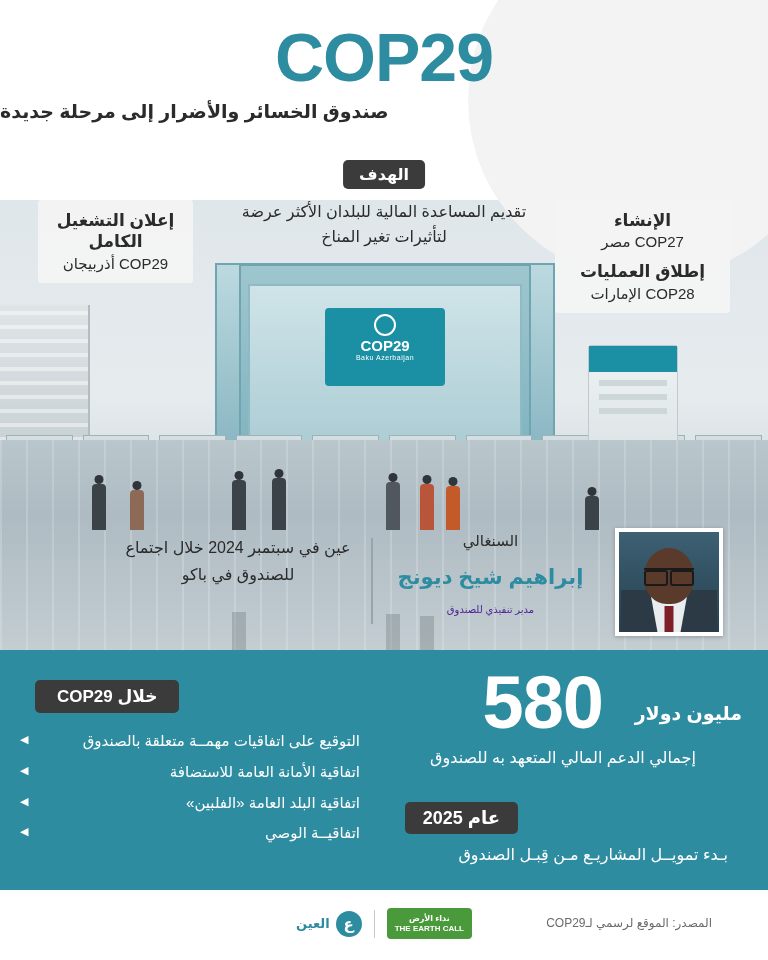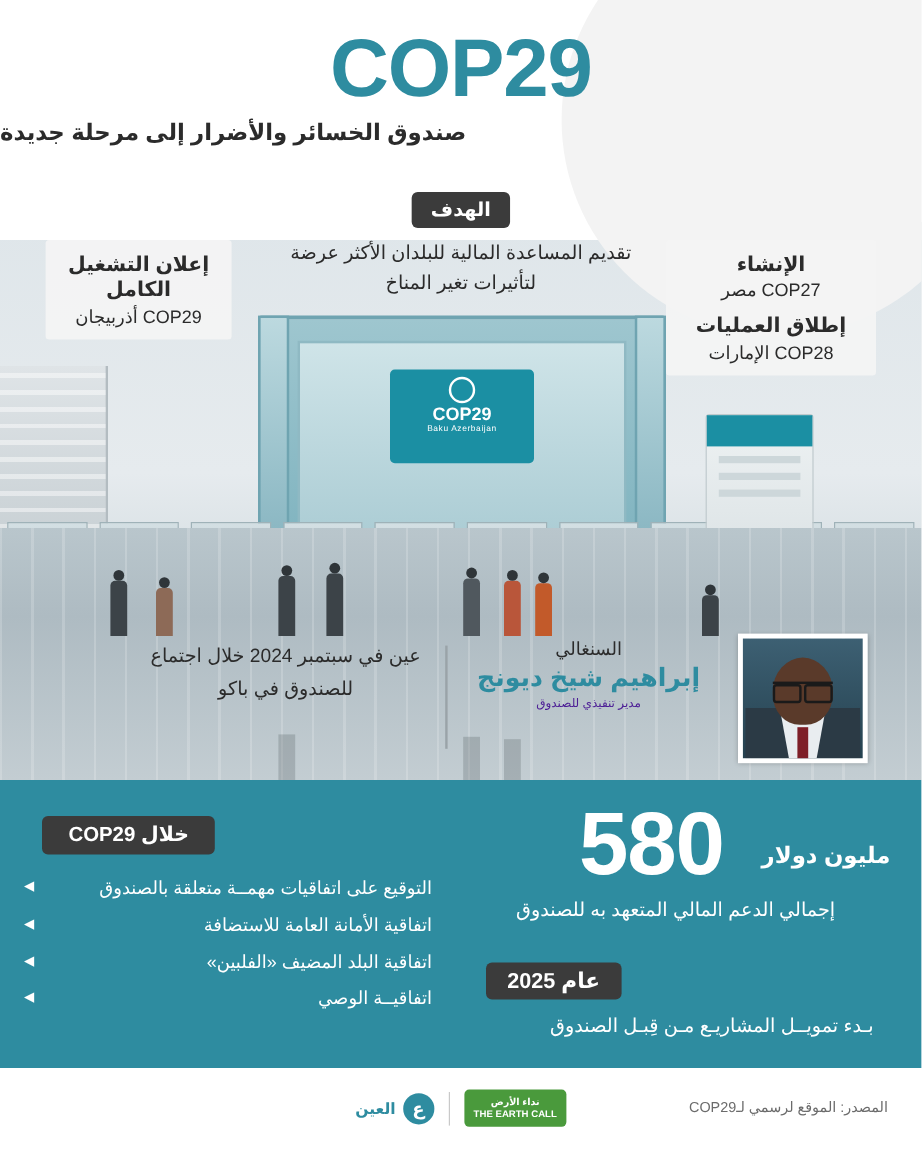--- a/index.html
+++ b/index.html
@@ -139,21 +139,21 @@
     content:""; position:absolute; top:0; width:20px; height:12px; border:2px solid #1a1a1a; border-radius:3px;}
   .portrait .glasses:before{left:0;} .portrait .glasses:after{right:0;}
   .portrait .body { position:absolute; left:50%; bottom:0; transform:translateX(-50%);
     width:96px; height:42px; background:#e9edf0; border-radius:30px 30px 0 0;}
   .portrait .suit { position:absolute; left:50%; bottom:0; transform:translateX(-50%);
     width:96px; height:42px; background:#2b3a45; clip-path: polygon(0 0,30% 0,50% 45%,70% 0,100% 0,100% 100%,0 100%);}
   .portrait .tie { position:absolute; left:50%; bottom:0; transform:translateX(-50%);
     width:9px; height:26px; background:#7e1f28;}
   .name-block { position: absolute; right: 170px; top: 12px; width: 215px; text-align: center; }
   .name-block .pre { font-size: 15px; color:#2b2b2b; }
-  .name-block .name { font-size: 21px; font-weight: bold; color:#2e8ca0; margin: 3px 0; }
+  .name-block .name { font-size: 21px; font-weight: bold; color:#2e8ca0; margin: 15px 0; }
   .name-block .role { font-size: 10px; color:#4c1d95; letter-spacing:.5px; }
   .divider-v { position:absolute; right:395px; top:18px; width:2px; height:86px; background:#9aa3a8; }
   .quote { position:absolute; right: 415px; top: 14px; width: 230px; text-align: center;
     font-size: 16px; line-height: 1.7; color:#2b2b2b; }
 
   
   .teal {
     position: absolute; left: 0; top: 650px; width: 768px; height: 240px;
     background: #2e8ca0; z-index: 4; color: #fff;
   }
@@ -171,21 +171,21 @@
   .during-badge {
     position:absolute; left: 35px; top: 30px; background:#3b3b3b; color:#fff;
     font-size: 17px; font-weight: bold; padding: 6px 22px; border-radius: 5px;
   }
   .bullets { position:absolute; left: 20px; top: 80px; width: 340px; text-align: right; }
   .bullet { font-size: 15px; line-height: 1.45; margin-bottom: 9px; position: relative; padding-left: 16px;}
   .bullet .arw { position:absolute; left:0; top:2px; color:#fff; font-size:11px; }
 
   
   .footer { position:absolute; left:0; top:890px; width:768px; height:70px; background:#fff; z-index:5; }
-  .src { position:absolute; right:28px; top:26px; font-size:12px; color:#6b6b6b; }
+  .src { position:absolute; right:56px; top:26px; font-size:12px; color:#6b6b6b; }
   .logos { position:absolute; left:50%; top:18px; transform:translateX(-50%); display:flex; align-items:center; gap:12px; }
   .logo-green { background:#4a9a3c; color:#fff; font-size:8px; font-weight:bold; text-align:center;
     padding:6px 8px; border-radius:4px; line-height:1.2; }
   .logo-sep { width:1px; height:28px; background:#c9c9c9; }
   .logo-ain { display:flex; align-items:center; gap:6px; }
   .logo-ain .mark { width:26px; height:26px; border-radius:50%; background:#2e8ca0; color:#fff;
     font-size:15px; font-weight:bold; display:flex; align-items:center; justify-content:center; }
   .logo-ain .txt { font-size:13px; font-weight:bold; color:#2e8ca0; }
 </style>
 </head>
@@ -296,21 +296,21 @@
       <div class="bullet">
         <span class="arw">◀</span>
         <span>التوقيع على اتفاقيات مهمــة متعلقة بالصندوق</span>
       </div>
       <div class="bullet">
         <span class="arw">◀</span>
         <span>اتفاقية الأمانة العامة للاستضافة</span>
       </div>
       <div class="bullet">
         <span class="arw">◀</span>
-        <span>اتفاقية البلد المضيف «الفلبين»</span>
+        <span>اتفاقية البلد العامة «الفلبين»</span>
       </div>
       <div class="bullet">
         <span class="arw">◀</span>
         <span>اتفاقيــة الوصي</span>
       </div>
     </div>
   </div>
 
   <div class="footer">
     <div class="src">المصدر: الموقع لرسمي لـCOP29</div>

